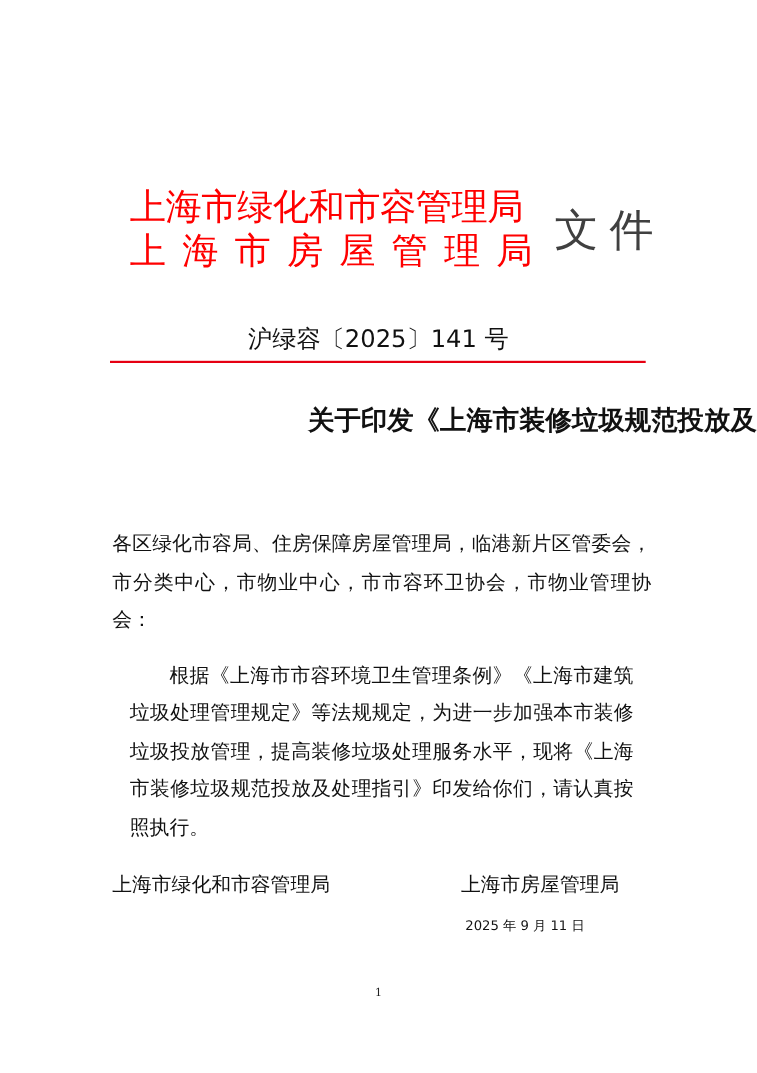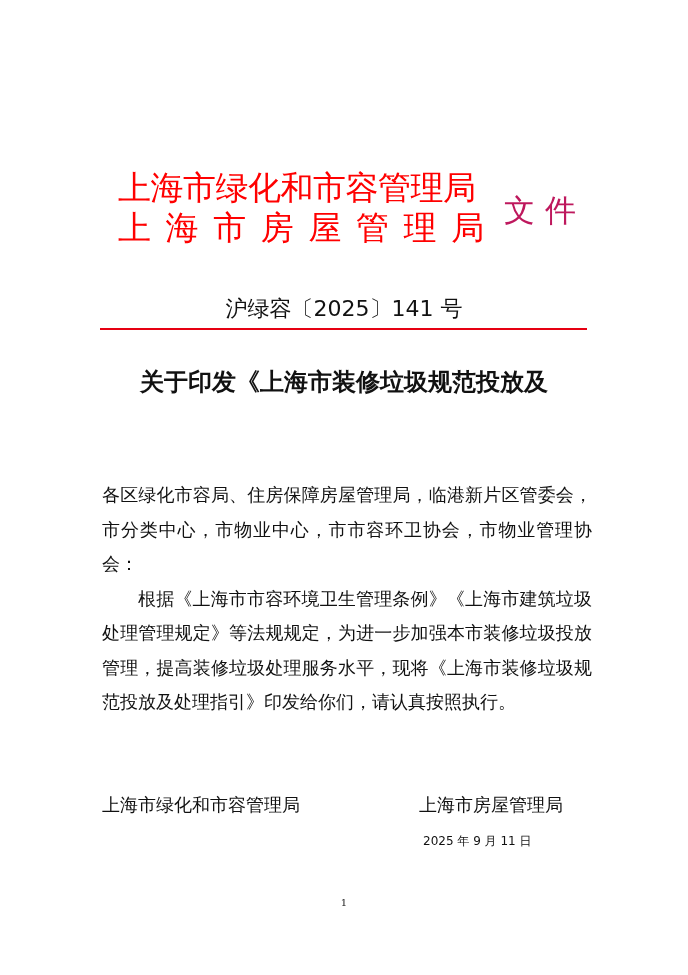--- a/index.html
+++ b/index.html
@@ -37,23 +37,23 @@
       line-height: 40px;
       white-space: nowrap;
       font-weight: normal;
     }
     .header-line.l1 { top: 0; letter-spacing: -0.5px; }
     .header-line.l2 { top: 40px; letter-spacing: 14.6px; }
     .header-suffix {
       position: absolute;
       left: 386px;
       top: 22px;
-      color: #be185d;
+      color: #404040;
       font-family: "DejaVu Serif", "Liberation Serif", serif;
-      font-size: 31px;
+      font-size: 40px;
       line-height: 40px;
       letter-spacing: 10px;
       white-space: nowrap;
     }
     .doc-number {
       position: absolute;
       left: 0;
       width: 688px;
       top: 296px;
       text-align: center;
@@ -74,32 +74,32 @@
       left: 0;
       width: 688px;
       top: 364px;
       text-align: center;
       font-family: "DejaVu Serif", "Liberation Serif", serif;
       font-size: 24px;
       line-height: 36px;
       font-weight: bold;
       color: #111111;
     }
-    .title div { white-space: nowrap; }
+    .title div { white-space: nowrap; text-align: right; }
     .body-text {
       position: absolute;
       left: 102px;
       top: 478px;
       width: 490px;
       font-size: 18px;
       line-height: 34.5px;
       color: #111111;
     }
     .body-text .addressee { margin: 0; text-align: justify; }
-    .body-text .para { margin: 0; text-indent: 36px; text-align: justify; }
+    .body-text .para { margin: 16px; text-indent: 36px; text-align: justify; }
     .signature {
       position: absolute;
       top: 792px;
       font-size: 18px;
       line-height: 26px;
       color: #111111;
       white-space: nowrap;
     }
     .sig-left { left: 102px; }
     .sig-right { left: 419px; }

